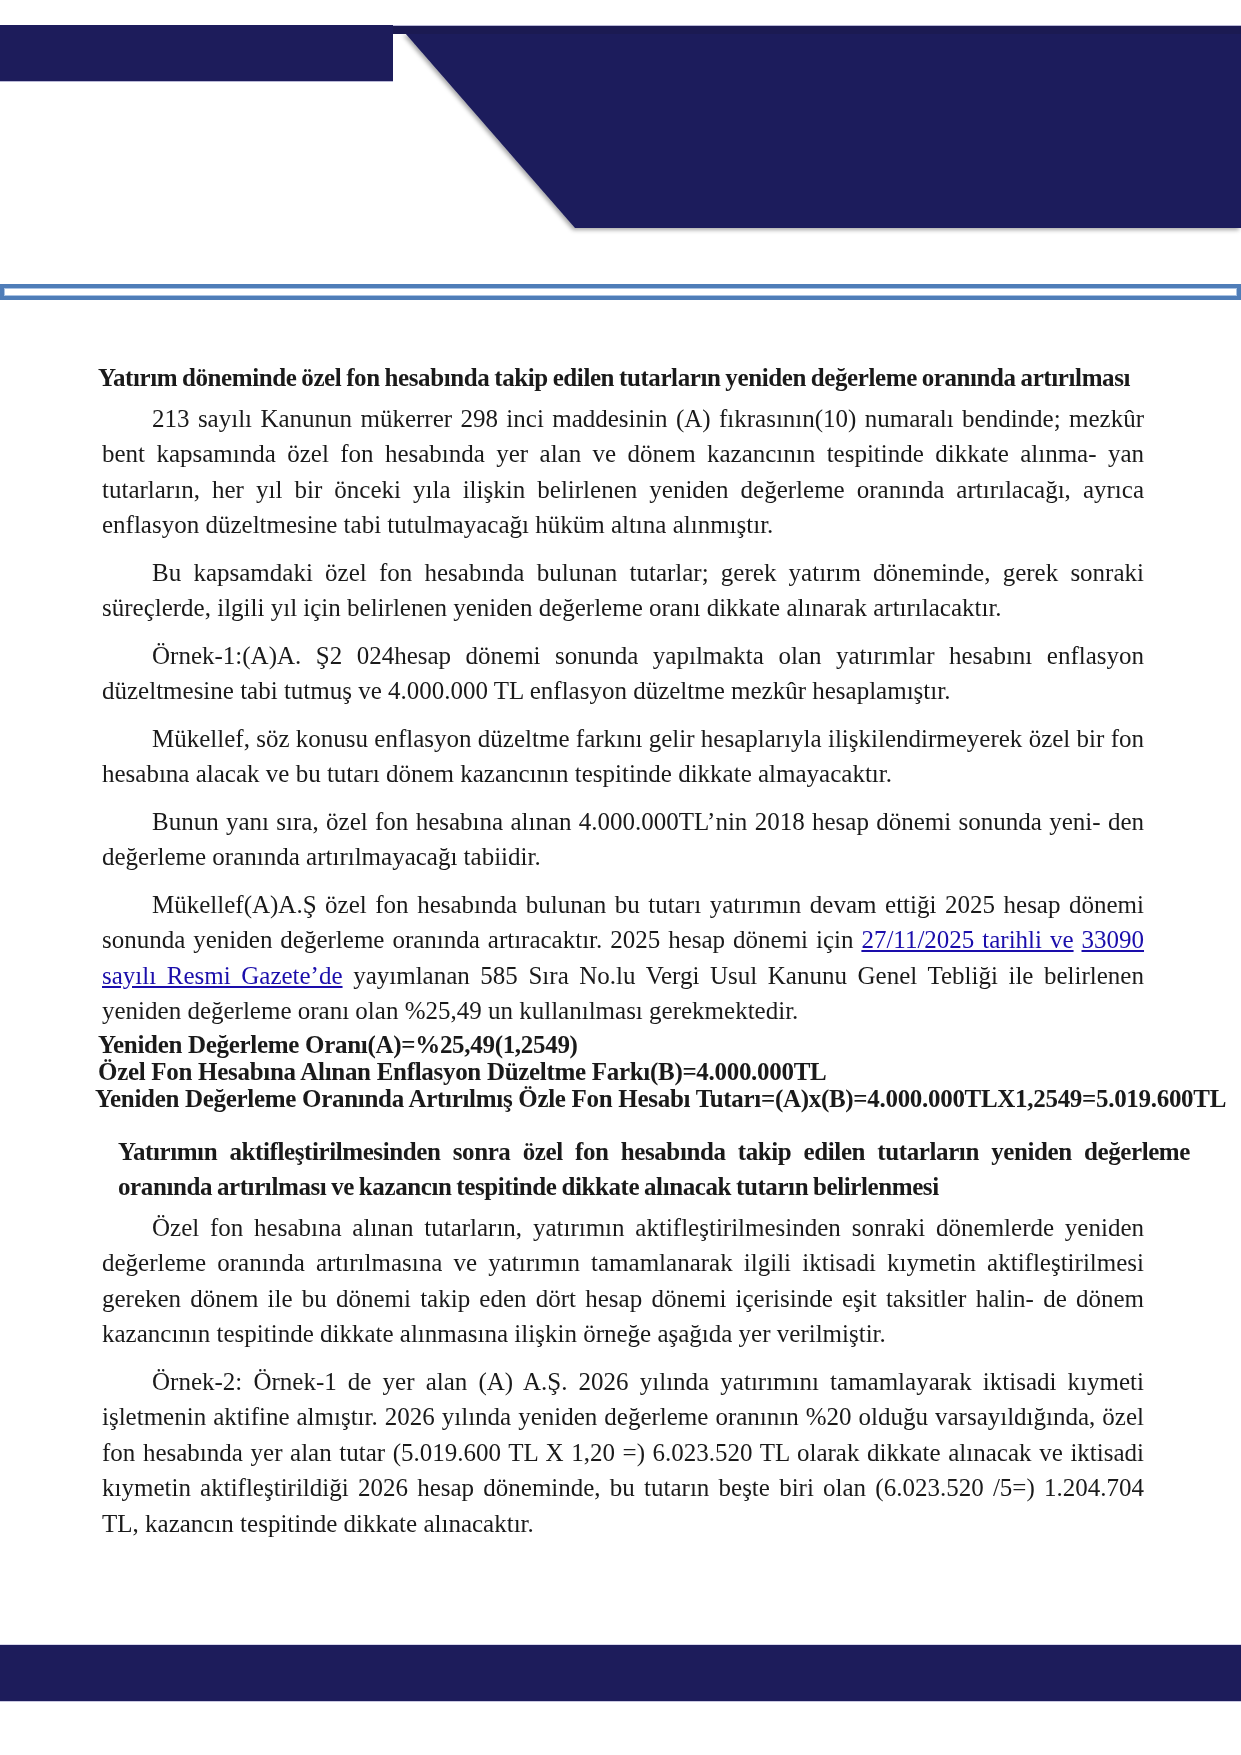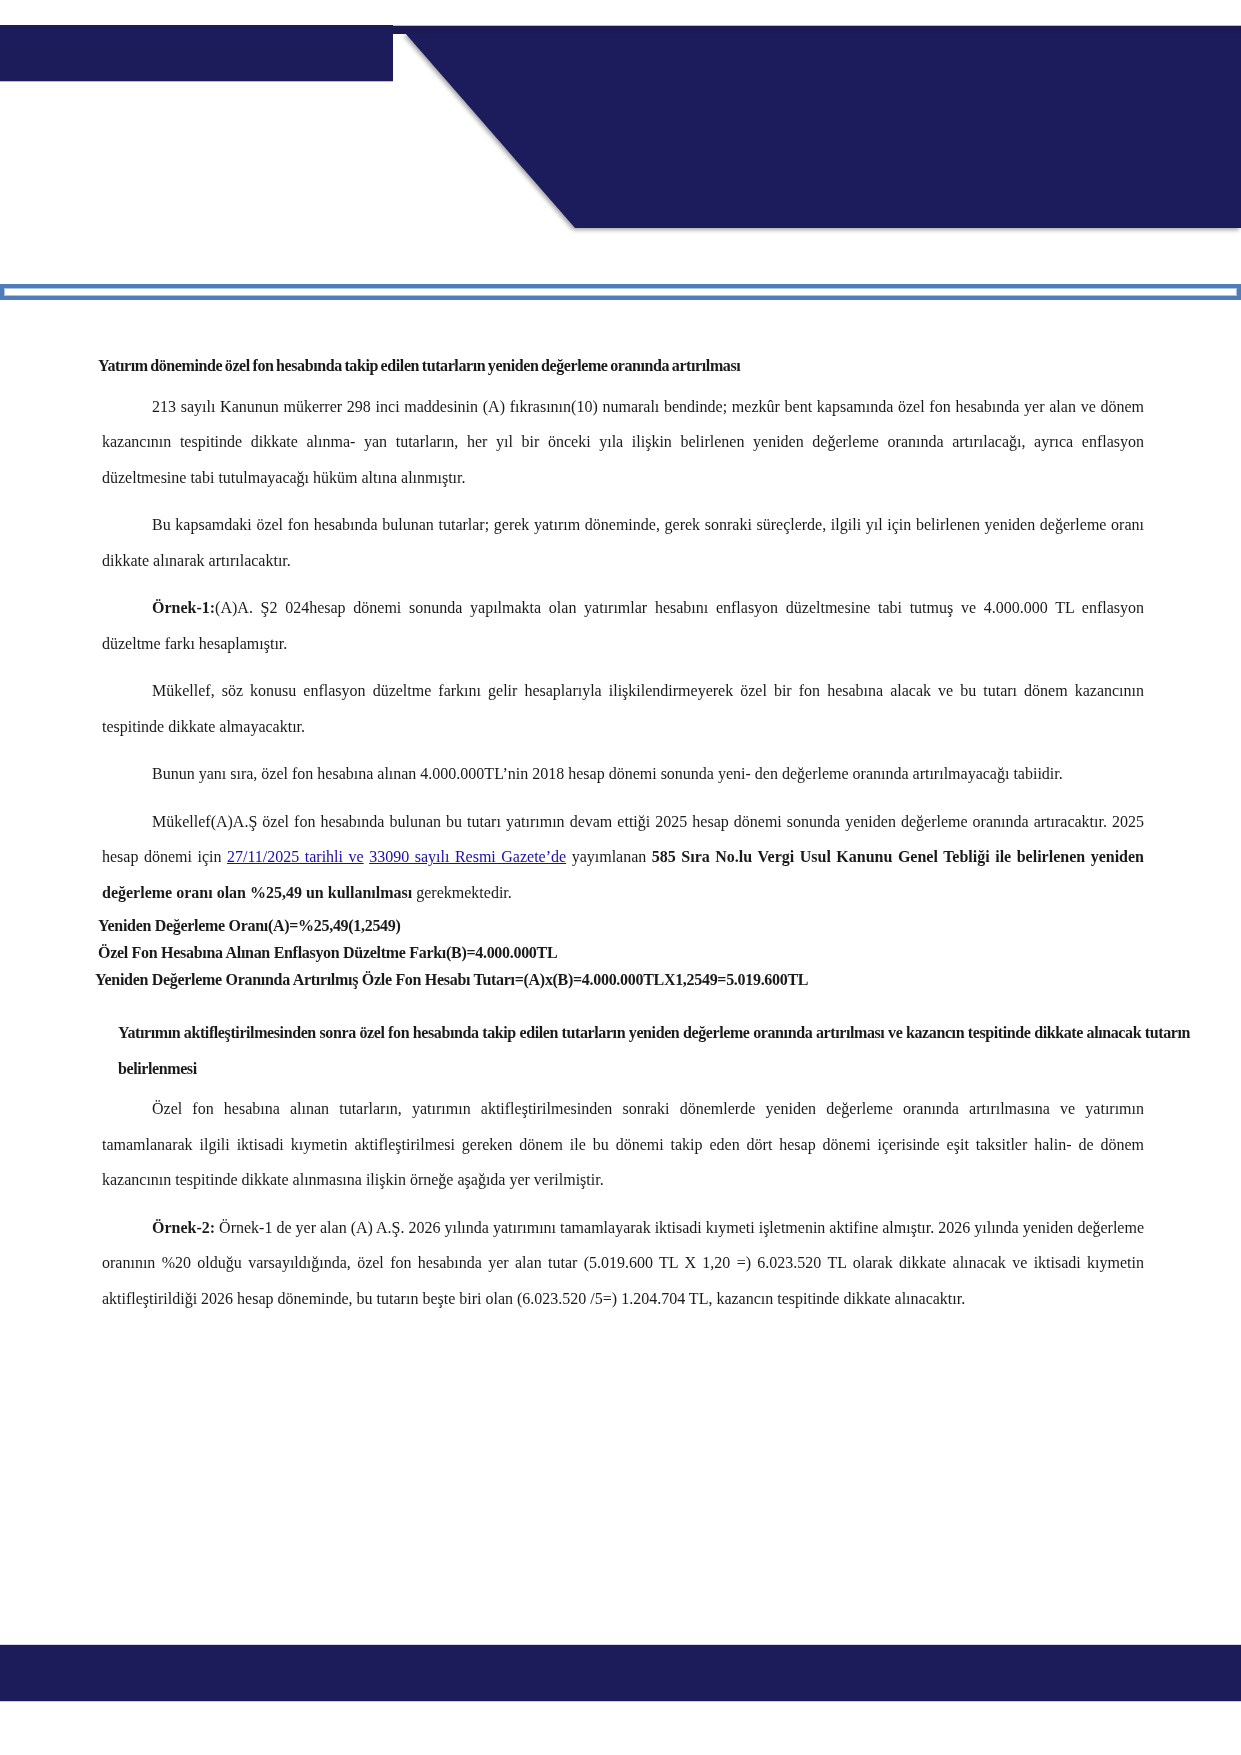--- a/index.html
+++ b/index.html
@@ -17,34 +17,34 @@
   .rule-bar {
     position: absolute; left: 0; top: 284px; width: 1241px; height: 16px;
     box-sizing: border-box; border: 4px solid #4f7db8; background: #ffffff;
     box-shadow: inset 0 0 0 1px #a9c2e3;
   }
   .footer-band {
     position: absolute; left: 0; top: 1644px; width: 1241px; height: 56px;
     background: #1d1c5b; border-top: 1px solid #d8d7ea; border-bottom: 1px solid #c9c7e0;
   }
   .content {
-    position: absolute; left: 98px; top: 348px; width: 1046px;
-    font-size: 16px; line-height: 35.5px;
+    position: absolute; left: 98px; top: 360px; width: 1046px;
+    font-size: 25px; line-height: 35.5px;
   }
   .heading {
     font-weight: bold; margin: 0 0 5px 0; letter-spacing: -0.4px; word-spacing: -1px;
   }
   .heading.h2 { margin-top: 22px; width: 1072px; text-align: justify; margin-left: 20px; }
   p.par {
     margin: 0 0 12px 4px; text-indent: 50px; text-align: justify;
   }
   .formula { margin: 0; line-height: 27px; white-space: nowrap; letter-spacing: -0.3px; font-weight: bold; }
   .formula.f3 { margin-left: -3px; }
   a.link { color: #1a0dab; text-decoration: underline; }
-  b { font-weight: bold; }
+  b { font-weight: normal; }
 </style>
 </head>
 <body>
 
 <div class="band-left"></div>
 <svg class="header-shape" viewBox="0 0 1241 240" width="1241" height="240">
   <defs>
     <filter id="sh" x="-5%" y="-5%" width="110%" height="115%">
       <feDropShadow dx="-2" dy="2" stdDeviation="2" flood-color="#000" flood-opacity="0.35"></feDropShadow>
     </filter>
@@ -52,21 +52,21 @@
   <polygon points="405,33 1241,33 1241,228 575,228" fill="#1d1c5b" filter="url(#sh)"></polygon>
   <line x1="393" y1="25.5" x2="1241" y2="25.5" stroke="#b9b8d6" stroke-width="1"></line>
   <rect x="393" y="26" width="848" height="8" fill="#1b1a52"></rect>
 </svg>
 <div class="rule-bar"></div>
 
 <div class="content">
   <div class="heading">Yatırım döneminde özel fon hesabında takip edilen tutarların yeniden değerleme oranında artırılması</div>
   <p class="par">213 sayılı Kanunun mükerrer 298 inci maddesinin (A) fıkrasının(10) numaralı bendinde; mezkûr bent kapsamında özel fon hesabında yer alan ve dönem kazancının tespitinde dikkate alınma- yan tutarların, her yıl bir önceki yıla ilişkin belirlenen yeniden değerleme oranında artırılacağı, ayrıca enflasyon düzeltmesine tabi tutulmayacağı hüküm altına alınmıştır.</p>
   <p class="par">Bu kapsamdaki özel fon hesabında bulunan tutarlar; gerek yatırım döneminde, gerek sonraki süreçlerde, ilgili yıl için belirlenen yeniden değerleme oranı dikkate alınarak artırılacaktır.</p>
-  <p class="par"><b>Örnek-1:</b><span>(A)A. Ş2 024hesap dönemi sonunda yapılmakta olan yatırımlar hesabını enflasyon düzeltmesine tabi tutmuş ve 4.000.000 TL enflasyon düzeltme farkı hesaplamıştır.</span></p>
+  <p class="par"><b>Örnek-1:</b><span>(A)A. Ş2 024hesap dönemi sonunda yapılmakta olan yatırımlar hesabını enflasyon düzeltmesine tabi tutmuş ve 4.000.000 TL enflasyon düzeltme mezkûr hesaplamıştır.</span></p>
   <p class="par">Mükellef, söz konusu enflasyon düzeltme farkını gelir hesaplarıyla ilişkilendirmeyerek özel bir fon hesabına alacak ve bu tutarı dönem kazancının tespitinde dikkate almayacaktır.</p>
   <p class="par">Bunun yanı sıra, özel fon hesabına alınan 4.000.000TL’nin 2018 hesap dönemi sonunda yeni- den değerleme oranında artırılmayacağı tabiidir.</p>
   <p class="par" style="margin-bottom:2px"><span>Mükellef(A)A.Ş özel fon hesabında bulunan bu tutarı yatırımın devam ettiği 2025 hesap dönemi sonunda yeniden değerleme oranında artıracaktır. 2025 hesap dönemi için </span><a class="link" href="#">27/11/2025 tarihli ve</a> <a class="link" href="#">33090 sayılı Resmi Gazete’de</a><span> yayımlanan </span><b>585 Sıra No.lu Vergi Usul Kanunu Genel Tebliği ile belirlenen yeniden değerleme oranı olan %25,49 un kullanılması</b><span> gerekmektedir.</span></p>
   <div class="formula">Yeniden Değerleme Oranı(A)=%25,49(1,2549)</div>
   <div class="formula">Özel Fon Hesabına Alınan Enflasyon Düzeltme Farkı(B)=4.000.000TL</div>
   <div class="formula f3">Yeniden Değerleme Oranında Artırılmış Özle Fon Hesabı Tutarı=(A)x(B)=4.000.000TLX1,2549=5.019.600TL</div>
 
   <div class="heading h2">Yatırımın aktifleştirilmesinden sonra özel fon hesabında takip edilen tutarların yeniden değerleme oranında artırılması ve kazancın tespitinde dikkate alınacak tutarın belirlenmesi</div>
   <p class="par">Özel fon hesabına alınan tutarların, yatırımın aktifleştirilmesinden sonraki dönemlerde yeniden değerleme oranında artırılmasına ve yatırımın tamamlanarak ilgili iktisadi kıymetin aktifleştirilmesi gereken dönem ile bu dönemi takip eden dört hesap dönemi içerisinde eşit taksitler halin- de dönem kazancının tespitinde dikkate alınmasına ilişkin örneğe aşağıda yer verilmiştir.</p>
   <p class="par"><b>Örnek-2:</b><span> Örnek-1 de yer alan (A) A.Ş. 2026 yılında yatırımını tamamlayarak iktisadi kıymeti işletmenin aktifine almıştır. 2026 yılında yeniden değerleme oranının %20 olduğu varsayıldığında, özel fon hesabında yer alan tutar (5.019.600 TL X 1,20 =) 6.023.520 TL olarak dikkate alınacak ve iktisadi kıymetin aktifleştirildiği 2026 hesap döneminde, bu tutarın beşte biri olan (6.023.520 /5=) 1.204.704 TL, kazancın tespitinde dikkate alınacaktır.</span></p>

